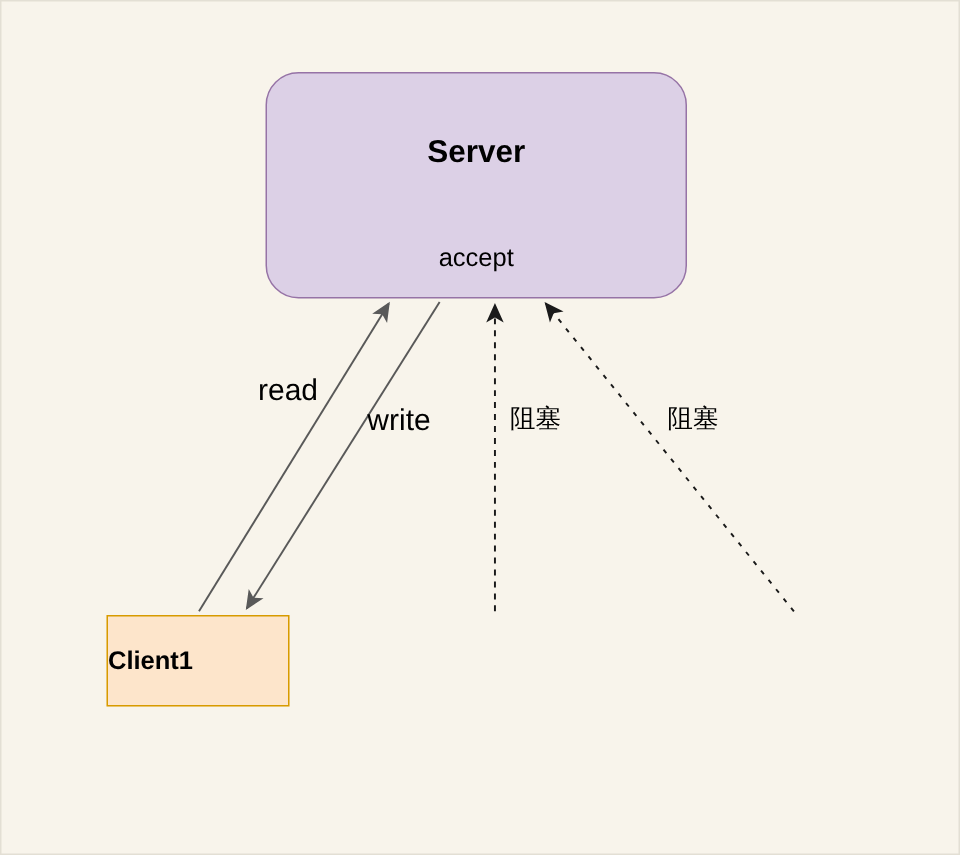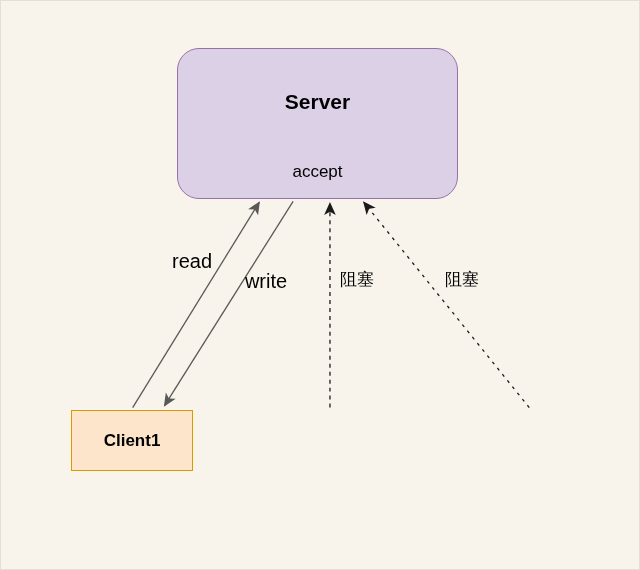--- a/index.html
+++ b/index.html
@@ -31,21 +31,21 @@
   }
   .server-sub{
     position:absolute;left:0;right:0;bottom:15px;
     font-size:17px;line-height:23px;
     color:var(--text,#000);
   }
   .client{
     top:409px;width:122px;height:61px;
     background:var(--client-fill,#fde5cb);
     border:1px solid var(--client-stroke,#d79b00);
-    display:flex;align-items:center;justify-content:center;
+    display:flex;align-items:center;justify-content:flex-start;
     font-size:17px;font-weight:bold;
     color:var(--text,#000);
   }
   .c1{left:70px}.c2{left:270px}.c3{left:470px}
   .edge-label{
     position:absolute;transform:translate(-50%,-50%);
     font-size:20px;color:var(--text,#000);white-space:nowrap;
   }
   .lbl-read{left:191px;top:260px}
   .lbl-write{left:265px;top:280px}

